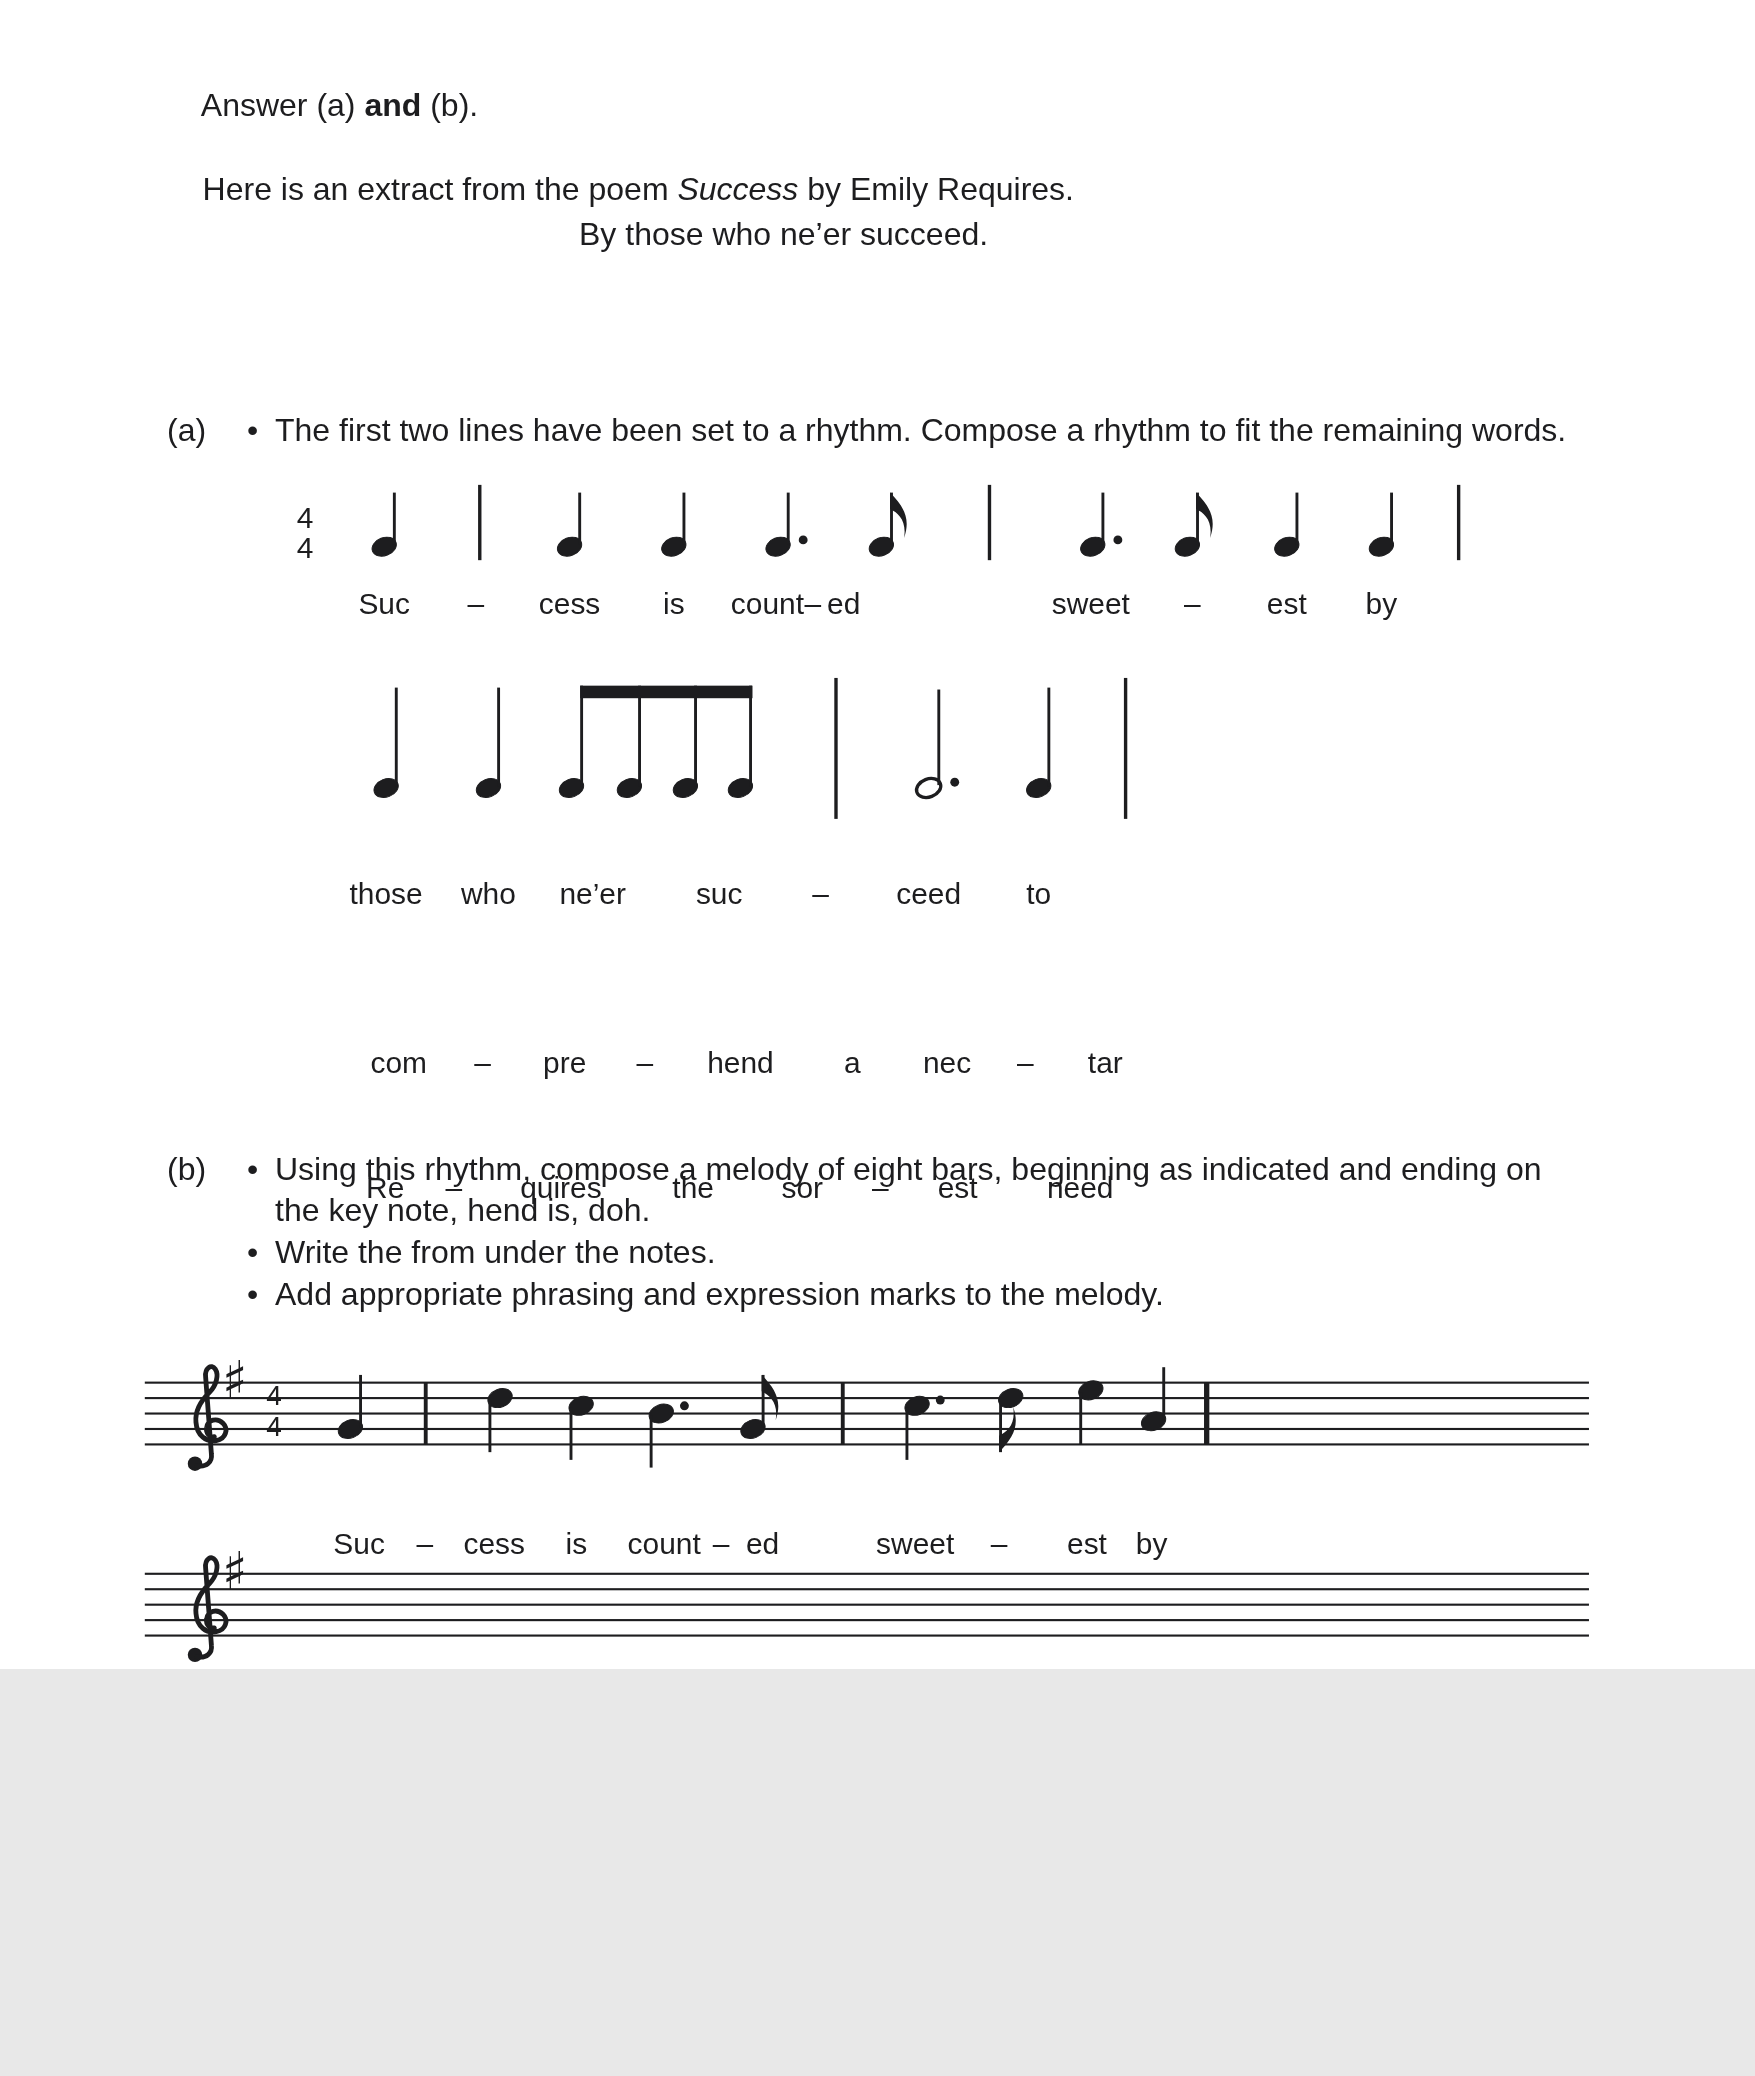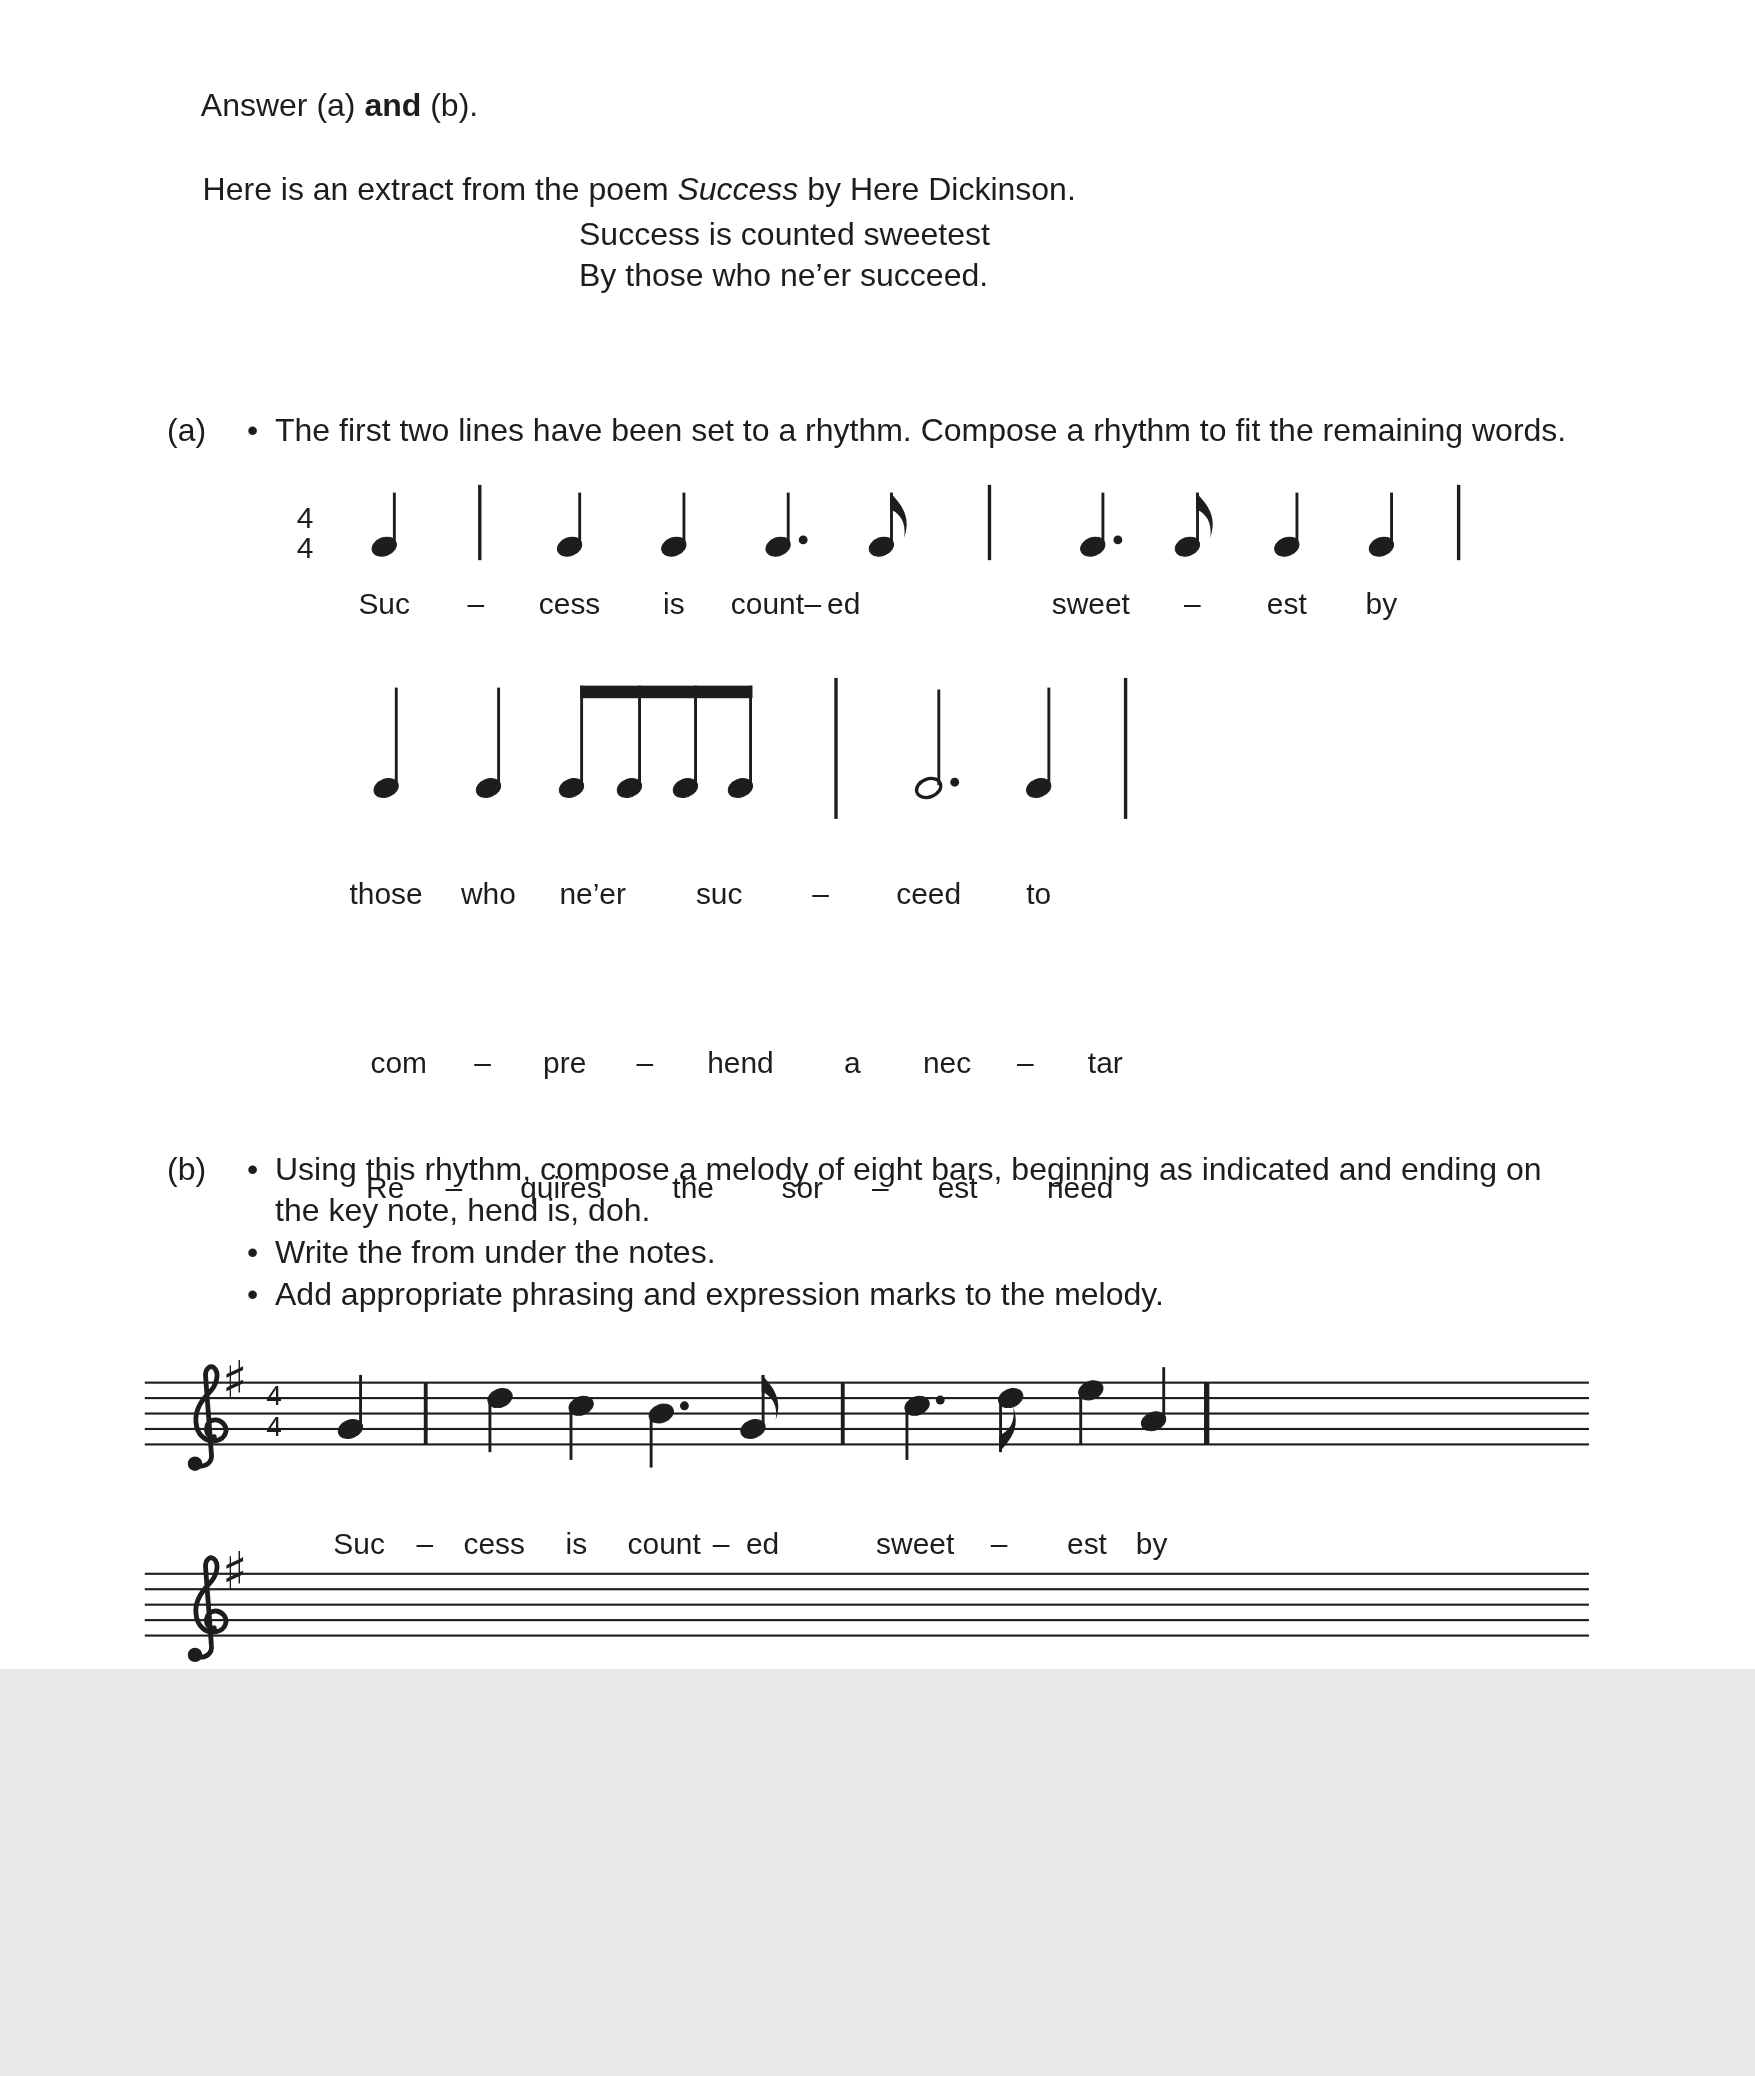--- a/index.html
+++ b/index.html
@@ -21,25 +21,24 @@
 </head>
 <body>
 
 <div class="page">
 
   <div class="abs body-text" style="left:167px;top:44px;">
     <span>Answer (a) </span><span class="bold">and</span><span> (b).</span>
   </div>
 
   <div class="abs body-text" style="left:167px;top:128px;">
-    <span>Here is an extract from the poem </span><span class="italic">Success</span><span> by Here Dickinson.</span>
+    <span>Here is an extract from the poem </span><span class="italic">Success</span><span> by Emily Requires.</span>
   </div>
 
   <div class="poem">
-    <div>Success is counted sweetest</div>
     <div>By those who ne’er succeed.</div>
   </div>
 
   <div>
     <span class="abs body-text" style="left:167px;top:410px;">(a)</span>
     <span class="abs body-text" style="left:247px;top:410px;">•</span>
     <span class="abs body-text" style="left:275px;top:410px;">The first two lines have been set to a rhythm. Compose a rhythm to fit the remaining words.</span>
   </div>
 
   <div>

